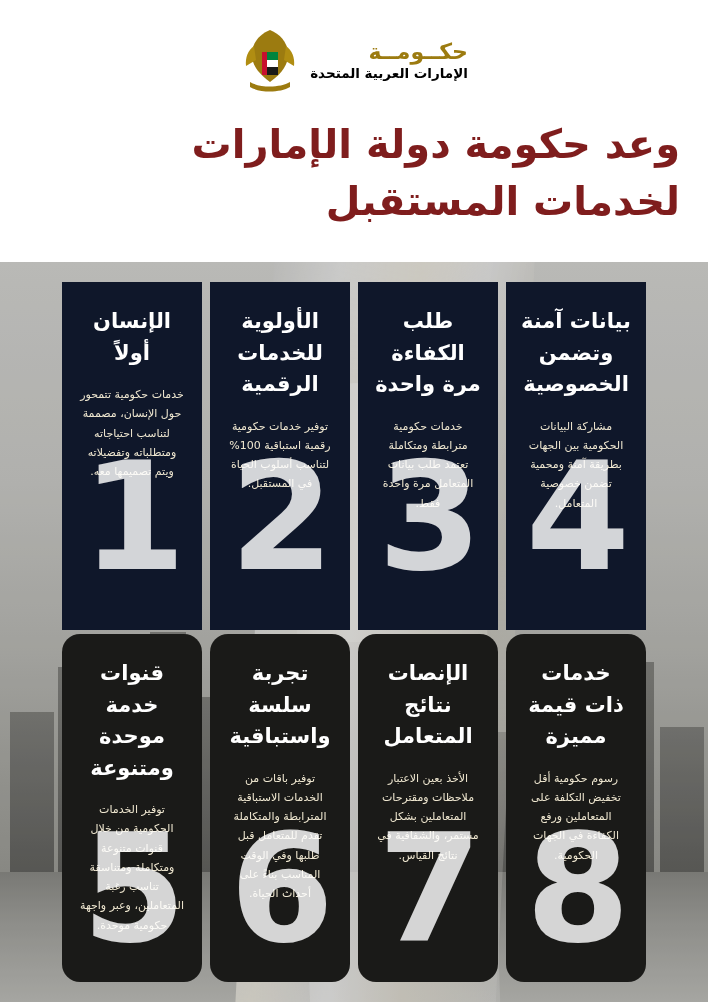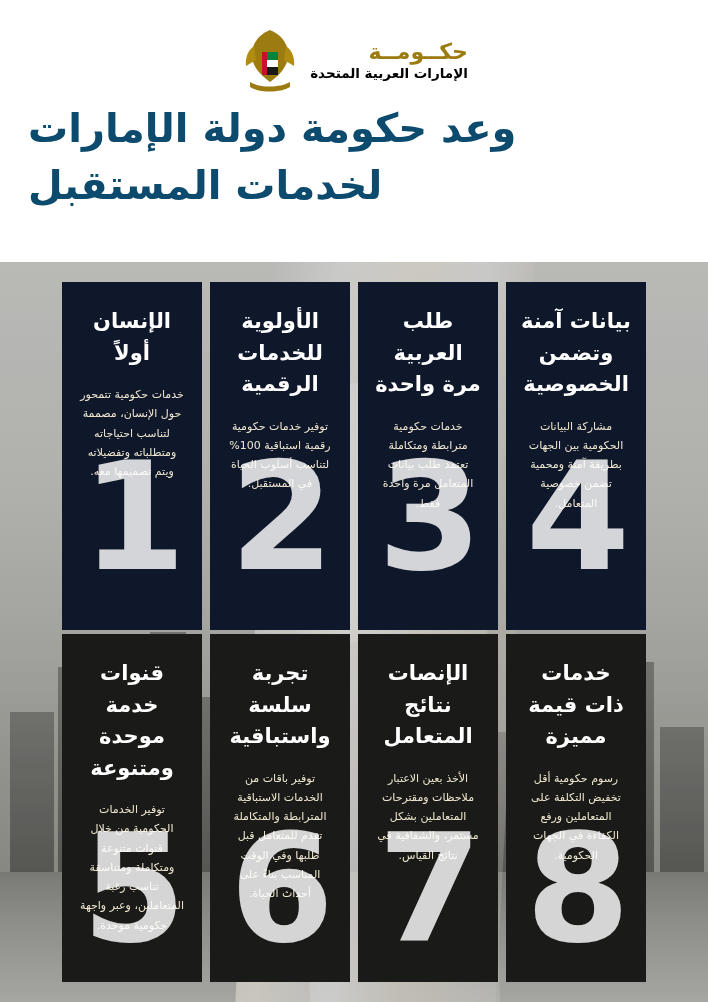--- a/index.html
+++ b/index.html
@@ -47,24 +47,24 @@
     color: #9c7b10;
     letter-spacing: 1px;
   }
   .gov-sub {
     font-size: 13.5px;
     font-weight: bold;
     color: #000000;
   }
 
   .headline {
-    margin-top: 6px;
-    text-align: left;
+    margin-top: 22px;
+    text-align: right;
     direction: rtl;
-    color: #0c4a6e;
+    color: #7f1d1d;
     font-weight: bold;
     font-size: 40px;
     line-height: 1.42;
     letter-spacing: 0.5px;
     padding: 0 28px;
   }
   .headline .l2 { display: block; }
 
   
   .photo {
@@ -129,21 +129,21 @@
   }
   .card {
     position: relative;
     background: #b08d12;
     overflow: hidden;
     padding: 24px 14px 0 14px;
     direction: rtl;
     text-align: center;
   }
   .card.goldsolid { background: #0f172a; }
-  .card.darksolid { background: #1a1a18; }
+  .card.darksolid { background: #1a1a18; border-radius: 18px; }
 
   .card-title {
     color: #ffffff;
     font-weight: bold;
     font-size: 21px;
     line-height: 1.5;
     letter-spacing: 0.2px;
   }
   .card-desc {
     margin-top: 16px;
@@ -244,21 +244,21 @@
         <div>وتضمن</div>
         <div>الخصوصية</div>
       </div>
       <div class="card-desc">مشاركة البيانات الحكومية بين الجهات بطريقة آمنة ومحمية تضمن خصوصية المتعامل.</div>
       <div class="card-num">4</div>
     </div>
 
     <div class="card goldsolid">
       <div class="card-title">
         <div>طلب</div>
-        <div>العربية</div>
+        <div>الكفاءة</div>
         <div>مرة واحدة</div>
       </div>
       <div class="card-desc">خدمات حكومية مترابطة ومتكاملة تعتمد طلب بيانات المتعامل مرة واحدة فقط.</div>
       <div class="card-num">3</div>
     </div>
 
     <div class="card goldsolid">
       <div class="card-title">
         <div>الأولوية</div>
         <div>للخدمات</div>

